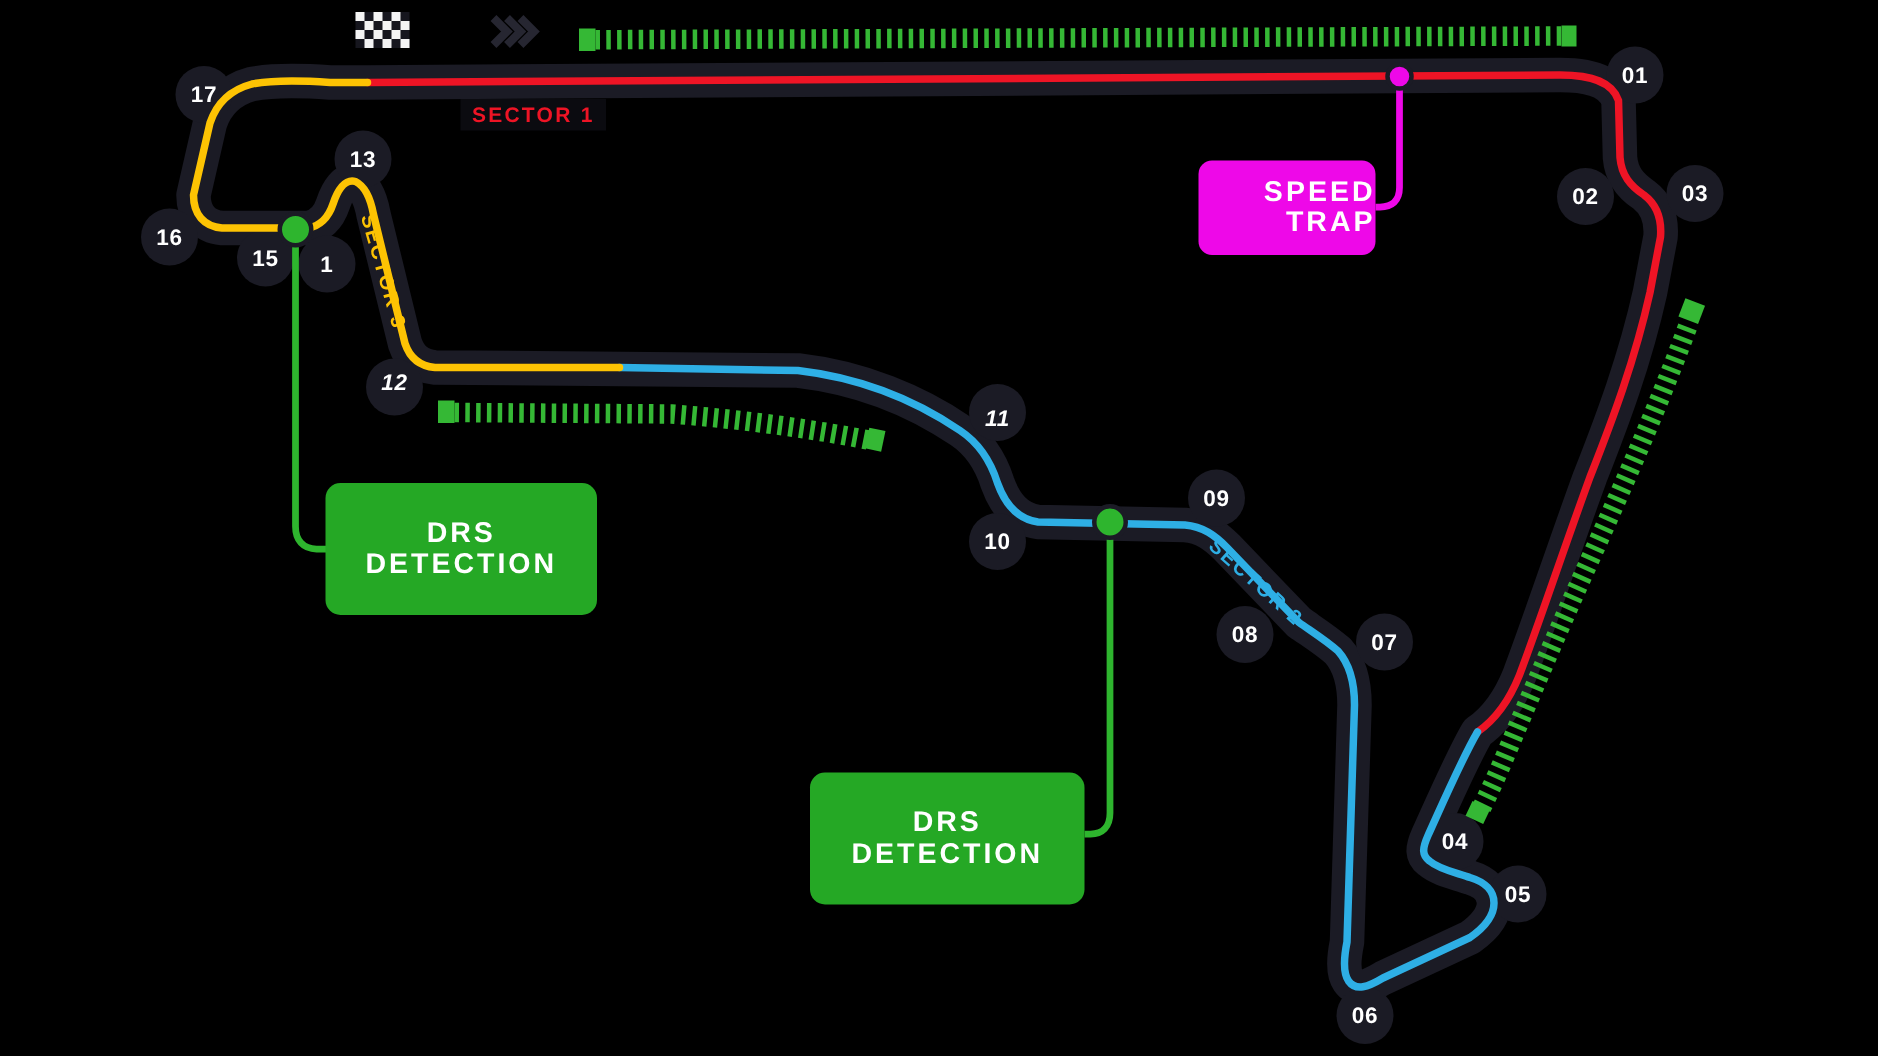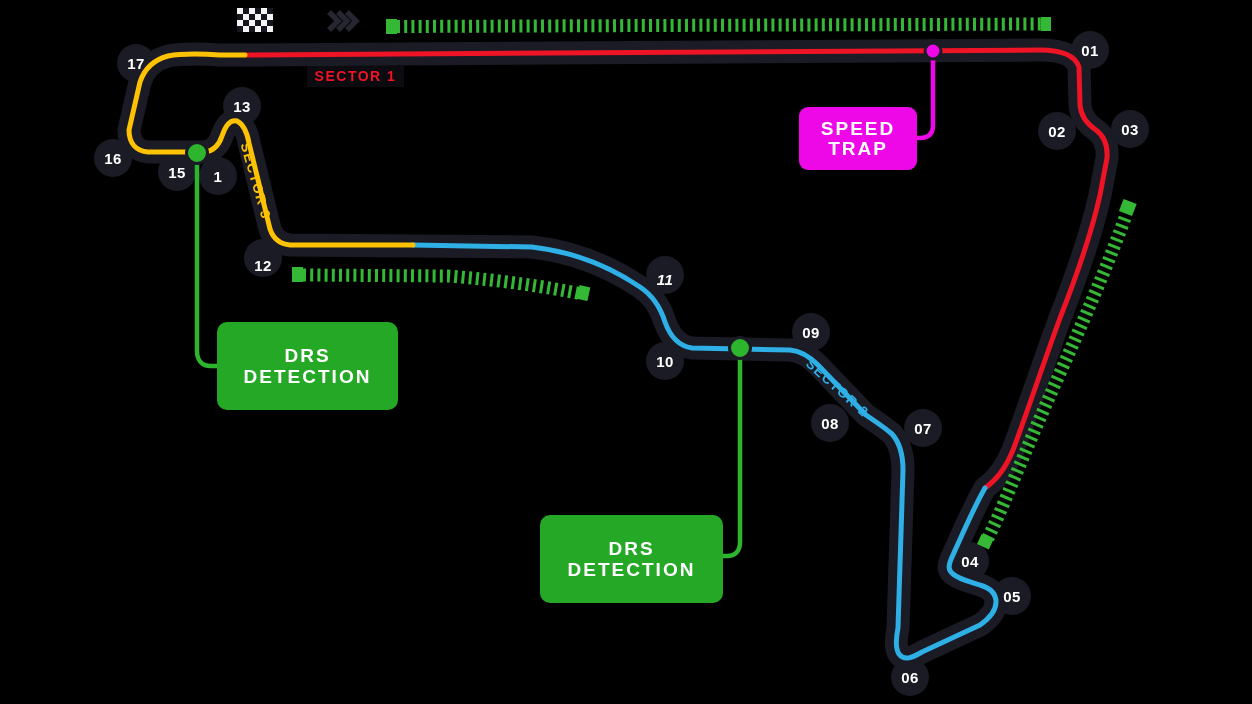--- a/index.html
+++ b/index.html
@@ -28,21 +28,21 @@
                  background:var(--sector1-label-bg,#0b0b10);color:var(--sector1-red,#ee1425);
                  font-size:14px;letter-spacing:1.5px;margin-top:20px;}
   #sector2-label{left:813px;top:356px;color:var(--sector2-blue,#2eafe5);font-size:13.5px;letter-spacing:1.5px;
                  transform:rotate(42deg);transform-origin:0 0;}
   #sector3-label{left:252px;top:141px;color:var(--sector3-yellow,#fdc303);font-size:13.5px;letter-spacing:1.5px;
                  transform:rotate(74deg);transform-origin:0 0;}
   .info-box{position:absolute;border-radius:10px;color:#fff;font-weight:800;text-align:center;z-index:3;
             display:flex;flex-direction:column;justify-content:center;}
   .info-box span{display:block;line-height:21px;letter-spacing:2px;font-size:19px;}
   #speed-trap-box{left:799px;top:107px;width:118px;height:63px;background:var(--speed-trap-magenta,#ee08e8);border-radius:9px;}
-  #speed-trap-box span{line-height:19.5px;}
+  #speed-trap-box span{line-height:19.5px;text-align:right;}
   #drs-zone2-box{left:217px;top:322px;width:181px;height:88px;background:var(--drs-box-green,#25a825);}
   #drs-zone1-box{left:540px;top:515px;width:183px;height:88px;background:var(--drs-box-green,#25a825);}
 </style>
 </head>
 <body>
 
 <div id="stage">
 
   <svg width="1252" height="704" viewBox="0 0 1252 704">
 
@@ -180,19 +180,19 @@
   <div class="badge-num" style="left:1038px;top:112px;">02</div>
   <div class="badge-num" style="left:1111px;top:110px;">03</div>
   <div class="badge-num" style="left:951px;top:542px;">04</div>
   <div class="badge-num" style="left:993px;top:577px;">05</div>
   <div class="badge-num" style="left:891px;top:658px;">06</div>
   <div class="badge-num" style="left:904px;top:409px;">07</div>
   <div class="badge-num" style="left:811px;top:404px;">08</div>
   <div class="badge-num" style="left:792px;top:313px;">09</div>
   <div class="badge-num" style="left:646px;top:342px;">10</div>
   <div class="badge-num" style="left:646px;top:260px;font-style:italic;">11</div>
-  <div class="badge-num" style="left:244px;top:246px;">12</div>
+  <div class="badge-num" style="left:244px;top:236px;font-style:italic;">12</div>
   <div class="badge-num" style="left:223px;top:87px;">13</div>
   <div class="badge-num" style="left:199px;top:157px;">1</div>
   <div class="badge-num" style="left:158px;top:153px;">15</div>
   <div class="badge-num" style="left:94px;top:139px;">16</div>
   <div class="badge-num" style="left:117px;top:44px;">17</div>
 </div>
 
 </body></html>

